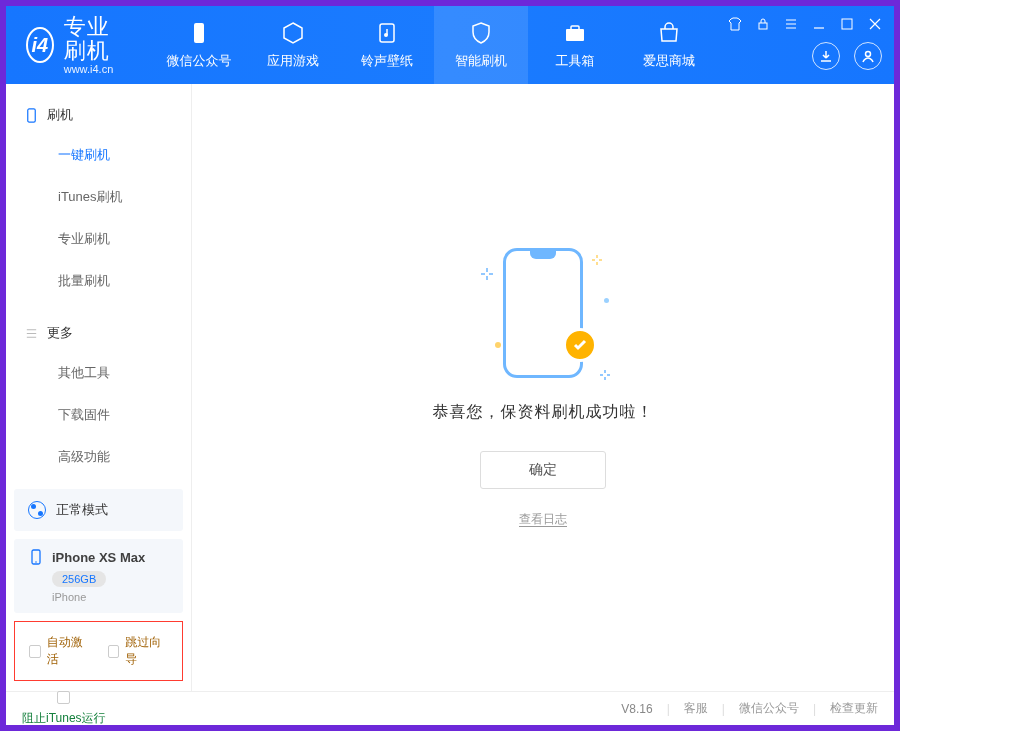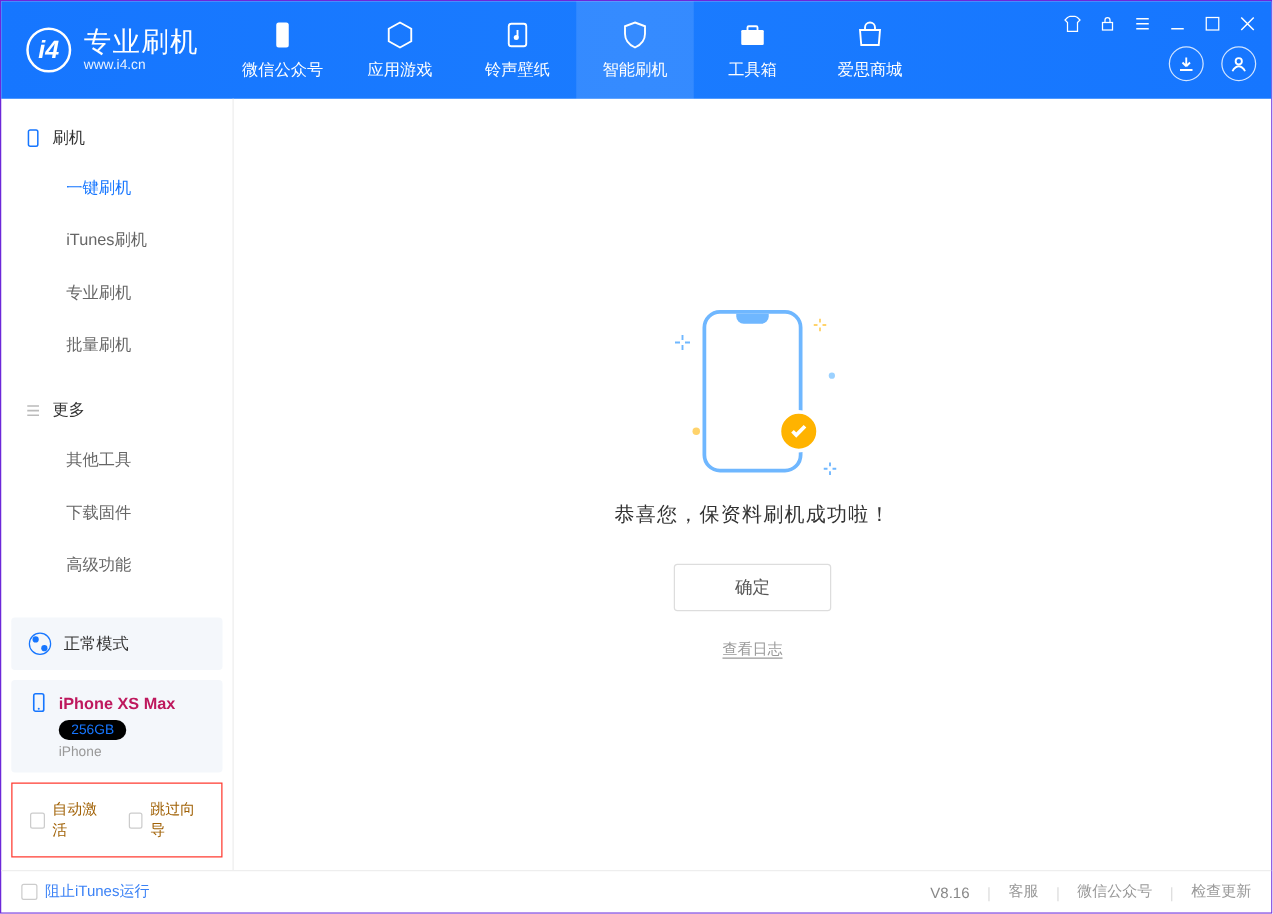--- a/index.html
+++ b/index.html
@@ -1,17 +1,17 @@
 <!DOCTYPE html>
 <html><head>
 <meta charset="utf-8">
 <style>
 * { margin: 0; padding: 0; box-sizing: border-box; }
 body { font-family: "Microsoft YaHei", "PingFang SC", sans-serif; font-size: 13px; color: #333; background: #fff; }
-.window { width: 1018px; height: 731px; background: #fff; position: relative; border: 1px solid #6d28d9;}
+.window { width: 900px; height: 731px; background: #fff; position: relative; border: 6px solid #6d28d9;}
 
 
 .titlebar { height: 78px; background: linear-gradient(90deg, #1676ff 0%, #1a7bff 50%, #1676ff 100%); display: flex; align-items: stretch; color: #fff; }
 .logo-area { display: flex; align-items: center; padding: 0 20px; gap: 10px; }
 .logo-circle { width: 36px; height: 36px; border: 2.5px solid #fff; border-radius: 50%; display: flex; align-items: center; justify-content: center; font-weight: bold; font-size: 20px; font-style: italic; }
 .logo-text { display: flex; flex-direction: column; line-height: 1.1; }
 .logo-title { font-size: 22px; font-weight: 500; letter-spacing: 1px;}
 .logo-sub { font-size: 11px; opacity: 0.9; }
 
 .nav-tabs { display: flex; align-items: stretch; }
@@ -39,22 +39,22 @@
 
 .sidebar-bottom { margin-top:auto; }
 .mode-card { margin: 8px; background:#f4f7fb; border-radius:3px; padding:12px 14px; display:flex; align-items:flex-end; gap:10px; color:#333; font-size:13px;}
 .mode-dot { width:18px; height:18px; border-radius:50%; border:1.5px solid #1676ff; position:relative;}
 .mode-dot::before,.mode-dot::after{content:'';position:absolute;width:5px;height:5px;border-radius:50%;background:#1676ff;}
 .mode-dot::before{top:2px;left:2px;} .mode-dot::after{bottom:2px;right:2px;}
 
 .device-card { margin: 0 8px 8px; background:#f4f7fb; border-radius:3px; padding:10px 14px; }
 .device-row { display:flex; align-items:center; gap:8px; }
 .device-icon { width:16px; height:16px; }
-.device-name { font-weight:600; color:#be185d; font-size:13px;}
-.device-badge { display:inline-block; margin-top:6px; margin-left:24px; padding:2px 10px; background:#000000; border-radius:10px; color:#1676ff; font-size:11px;}
+.device-name { font-weight:600; color:#404040; font-size:13px;}
+.device-badge { display:inline-block; margin-top:6px; margin-left:24px; padding:2px 10px; background:#e5e5e5; border-radius:10px; color:#1676ff; font-size:11px;}
 .device-type { margin-left:24px; margin-top:4px; color:#999; font-size:11px;}
 
 .checkbox-row { padding:12px 14px; display:flex; gap:18px; align-items:center; border:1.5px solid #ff3b30; margin:6px 8px 10px; }
 .cb { display:flex; align-items:center; gap:6px; color:#a16207; font-size:12px; cursor:pointer;}
 .cb-box { width:13px; height:13px; border:1px solid #ccc; border-radius:2px; }
 
 
 .main { flex:1; display:flex; flex-direction:column; align-items:center; justify-content:center; position:relative; }
 .phone-illust { position:relative; margin-bottom: 24px;}
 .phone-body { width:80px; height:130px; border:3px solid #6fb7ff; border-radius:14px; background:#fff; position:relative;}
@@ -66,21 +66,21 @@
 .spark svg{width:12px;height:12px;}
 .dot-y{position:absolute;width:6px;height:6px;background:#ffd36b;border-radius:50%;} .dot-y.d1{left:-8px;bottom:30px;}
 .dot-b{position:absolute;width:5px;height:5px;background:#9bd1ff;border-radius:50%;} .dot-b.d2{right:-26px;top:50px;}
 
 .success-msg { font-size:16px; color:#333; margin-bottom:28px; letter-spacing:1px;}
 .ok-btn { width:126px; height:38px; border:1px solid #ddd; background:#fff; border-radius:3px; font-size:14px; color:#555; cursor:pointer; margin-bottom:22px;}
 .view-log { color:#999; font-size:12px; cursor:pointer; text-decoration:underline; text-underline-offset:3px;}
 
 
 .statusbar { height:34px; border-top:1px solid #eee; display:flex; align-items:center; padding:0 16px; font-size:12px; color:#999;}
-.statusbar .cb { color:#3b82f6;}
+.statusbar .cb { color:#15803d;flex-direction:column;}
 .statusbar-right { margin-left:auto; display:flex; align-items:center; gap:14px;}
 .sb-link { color:#999; cursor:pointer;}
 .sb-sep { color:#ddd;}
 .version { color:#888;}
 </style>
 </head>
 <body>
 
 <div class="window">
 

